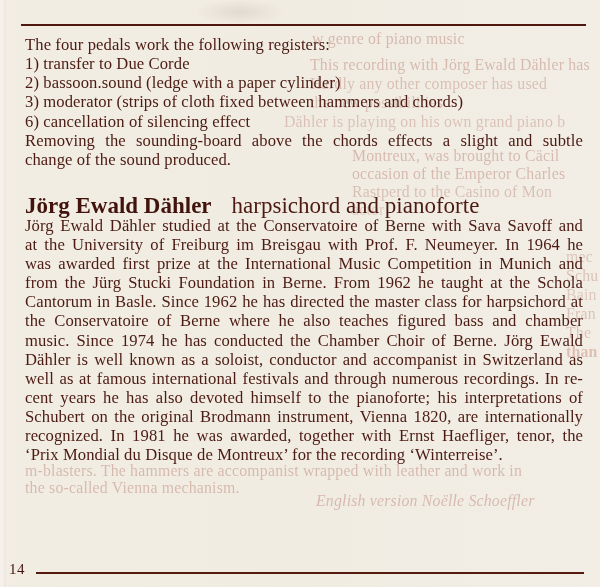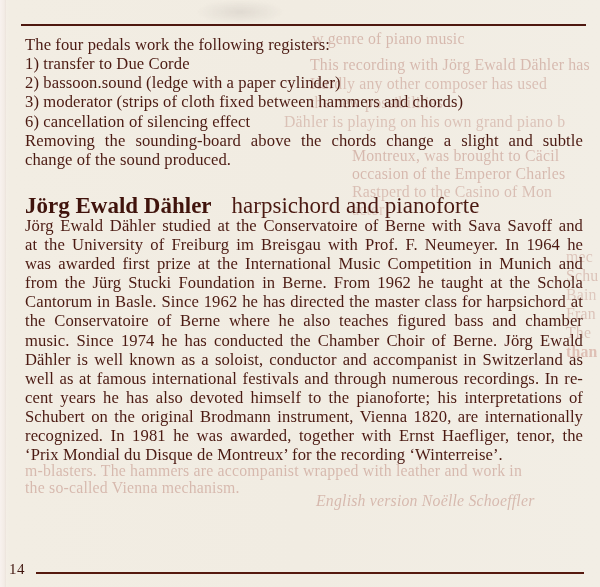--- a/index.html
+++ b/index.html
@@ -83,21 +83,21 @@
   <div class="smudge"></div>
   <div class="rule top"></div>
 
   <div class="textcol">
     <div id="top-block">
         <div class="tline">The four pedals work the following registers:</div>
         <div class="tline">1) transfer to Due Corde</div>
         <div class="tline">2) bassoon.sound (ledge with a paper cylinder)</div>
         <div class="tline">3) moderator (strips of cloth fixed between hammers and chords)</div>
         <div class="tline">6) cancellation of silencing effect</div>
-        <div class="tline just">Removing the sounding-board above the chords change a slight and subtle</div>
+        <div class="tline just">Removing the sounding-board above the chords effects a slight and subtle</div>
         <div class="tline">change of the sound produced.</div>
       </div>
 
     <div class="heading">
       <span class="bname">Jörg Ewald Dähler</span><span class="brole">harpsichord and pianoforte</span>
     </div>
 
     <div id="bio-block">
         <div class="tline just">Jörg Ewald Dähler studied at the Conservatoire of Berne with Sava Savoff and</div>
         <div class="tline just">at the University of Freiburg im Breisgau with Prof. F. Neumeyer. In 1964 he</div>

